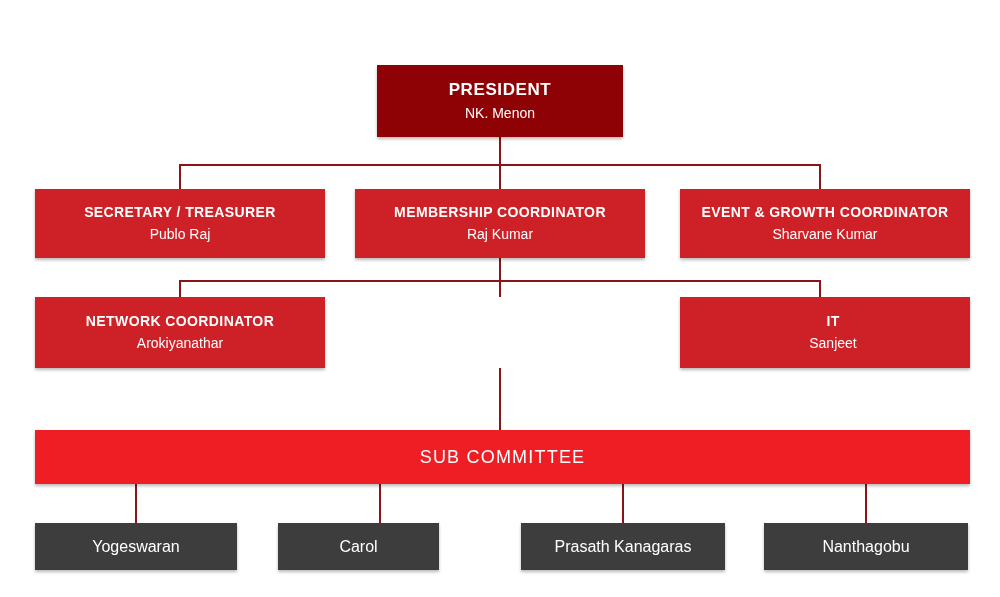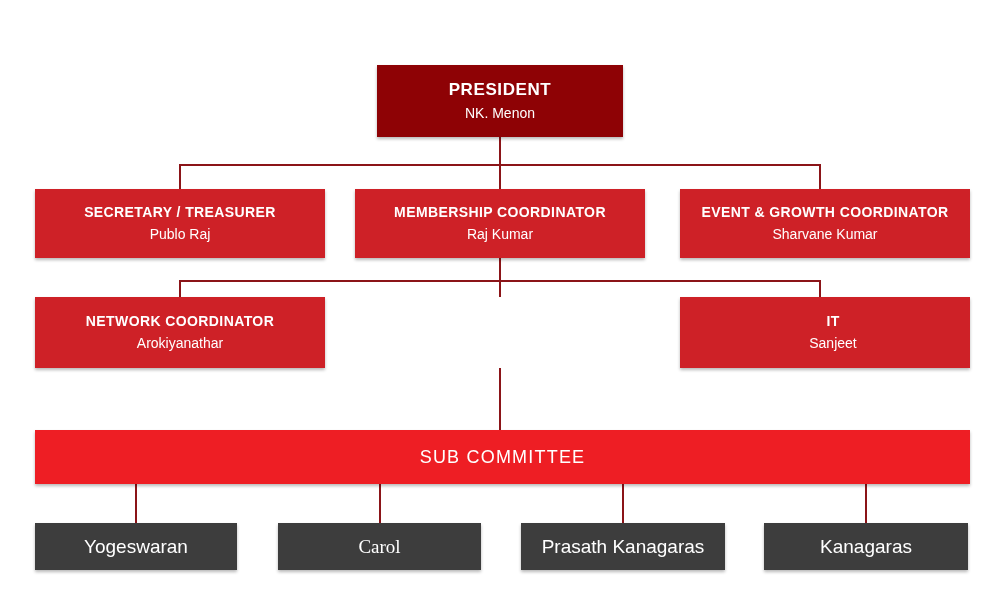--- a/index.html
+++ b/index.html
@@ -43,21 +43,21 @@
     margin-top: 6px;
     line-height: 1.1;
   }
   .sub-label {
     font-weight: 400;
     font-size: 18px;
     letter-spacing: 1.2px;
   }
   .member-name {
     font-weight: 400;
-    font-size: 19px;
+    font-size: 16px;
   }
 </style>
 </head>
 <body>
 
 <div class="canvas">
 
   <div class="line" style="left:499px; top:137px; width:2px; height:29px;"></div>
   <div class="line" style="left:179px; top:164px; width:642px; height:2px;"></div>
   <div class="line" style="left:179px; top:164px; width:2px; height:25px;"></div>
@@ -104,23 +104,23 @@
     <div class="person-name">Sanjeet</div>
   </div>
 
   <div class="box sub" style="left:35px; top:430px; width:935px; height:54px;">
     <div class="sub-label">SUB COMMITTEE</div>
   </div>
 
   <div class="box member" style="left:35px; top:523px; width:202px; height:47px;">
     <div class="member-name">Yogeswaran</div>
   </div>
-  <div class="box member" style="left:278px; top:523px; width:203px; height:47px;font-family:Liberation Serif, serif;">
+  <div class="box member" style="left:278px; top:523px; width:161px; height:47px;">
     <div class="member-name">Carol</div>
   </div>
   <div class="box member" style="left:521px; top:523px; width:204px; height:47px;">
     <div class="member-name">Prasath Kanagaras</div>
   </div>
   <div class="box member" style="left:764px; top:523px; width:204px; height:47px;">
-    <div class="member-name">Kanagaras</div>
+    <div class="member-name">Nanthagobu</div>
   </div>
 
 </div>
 
 </body></html>

